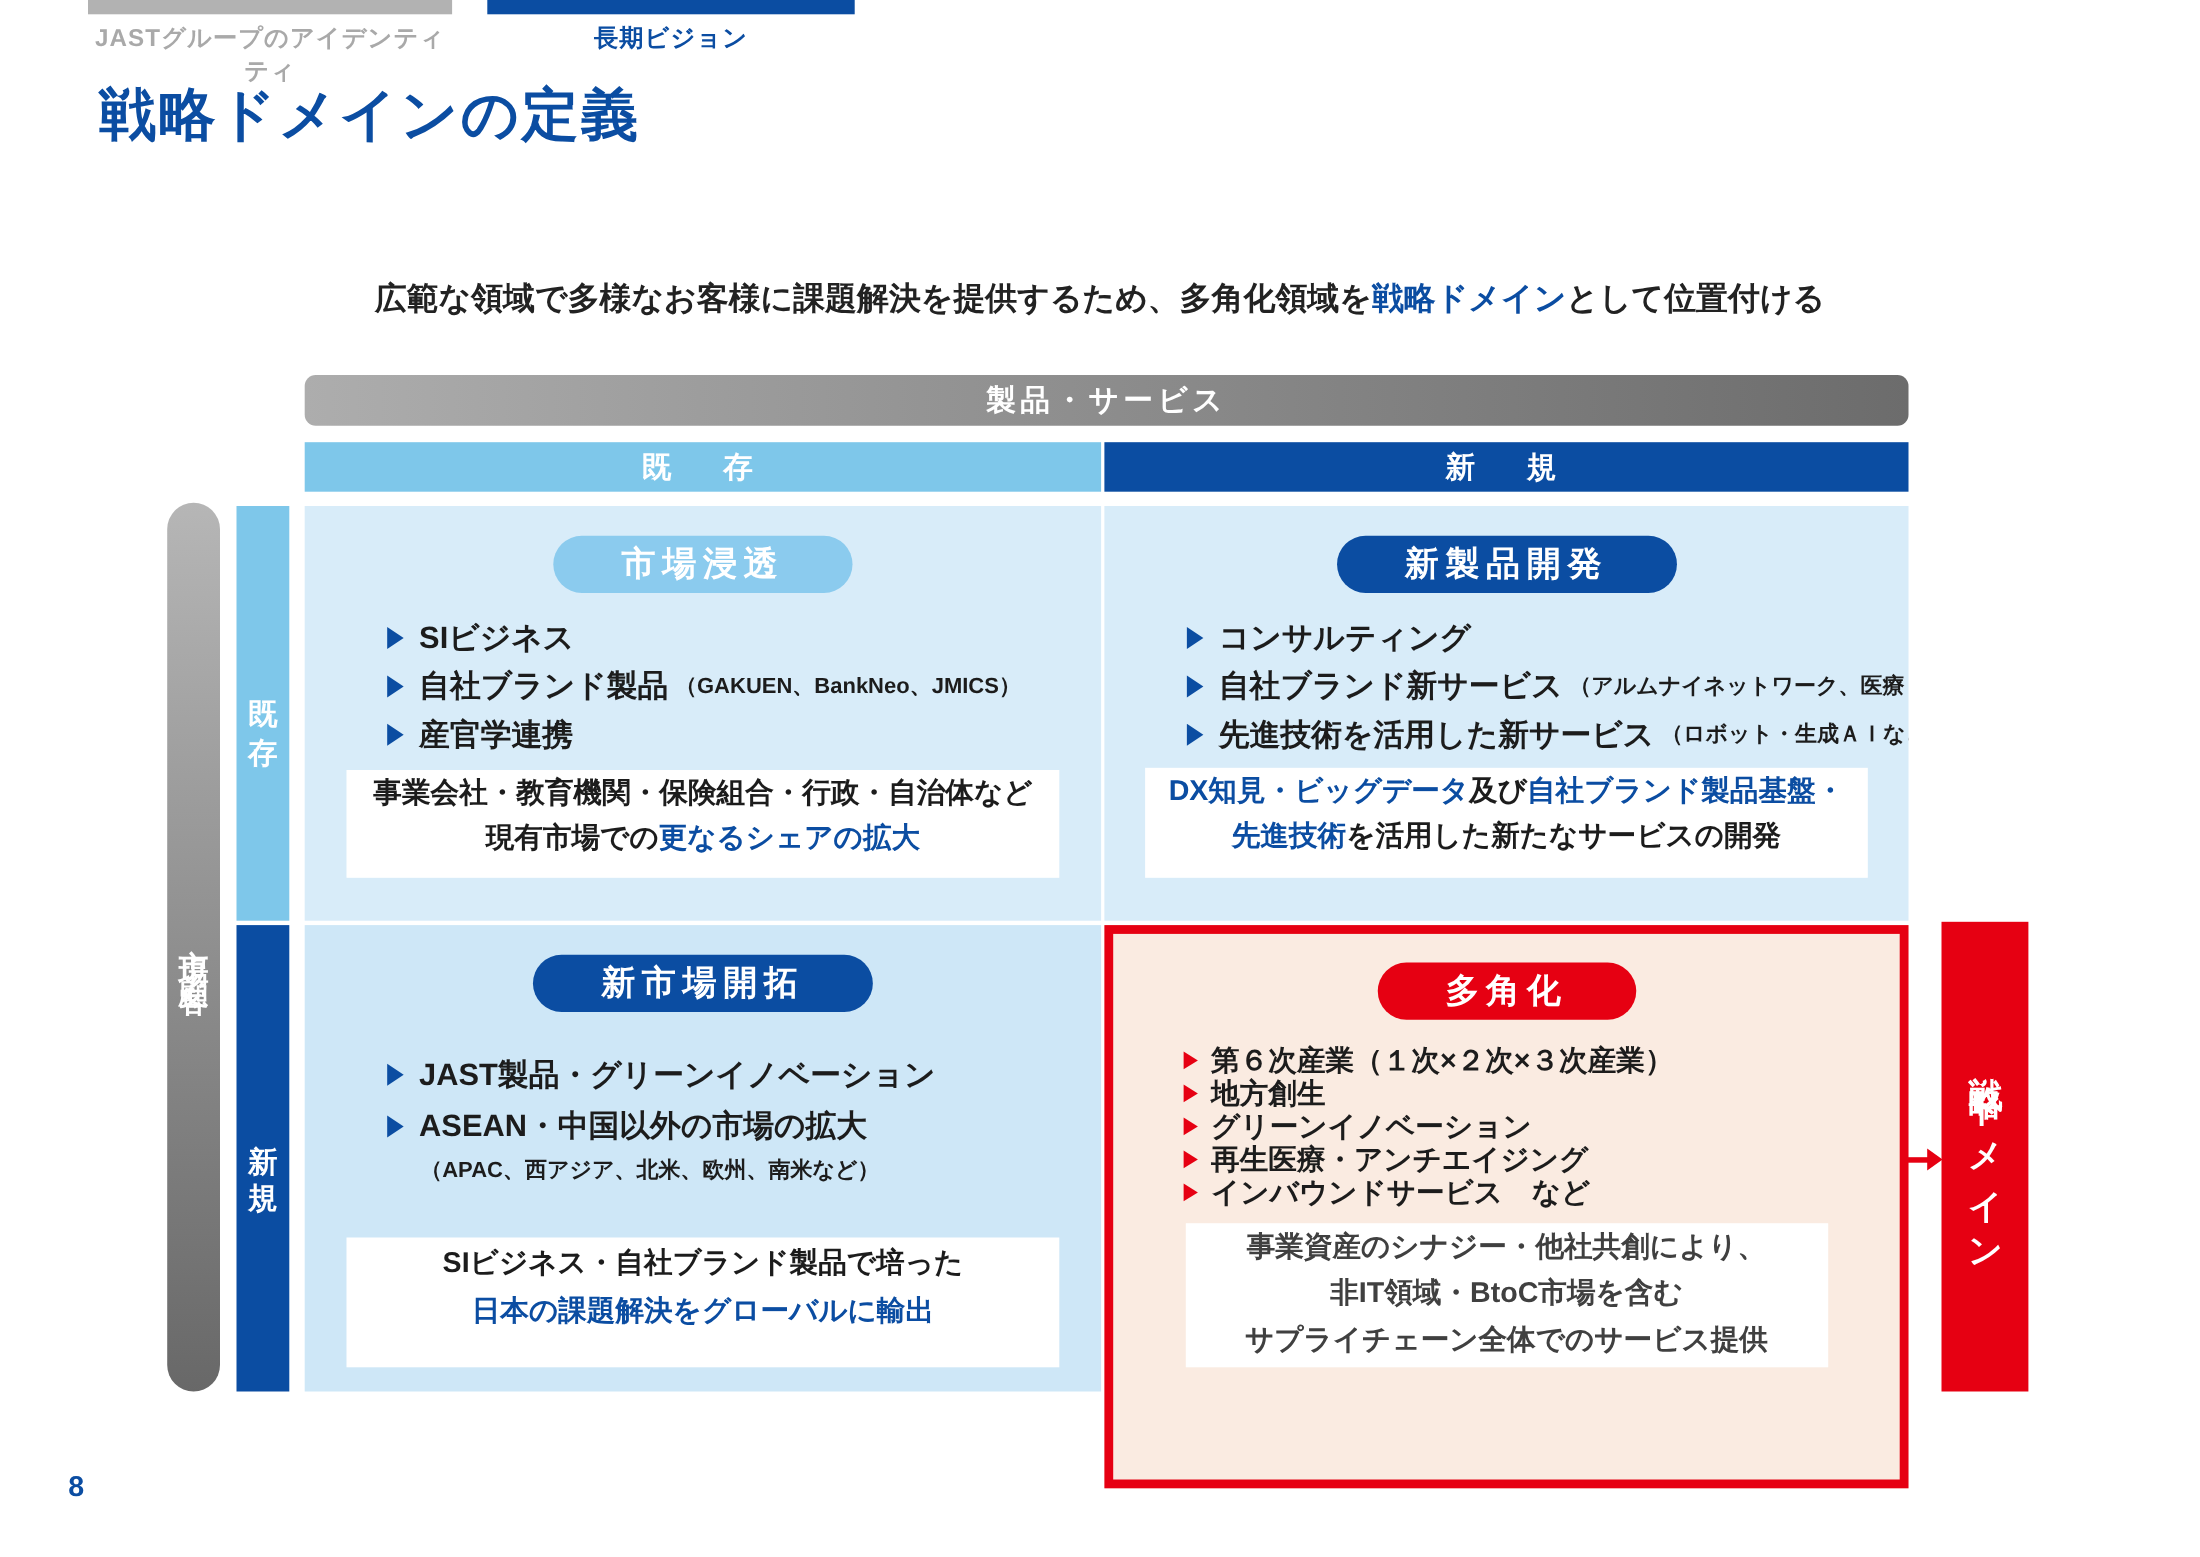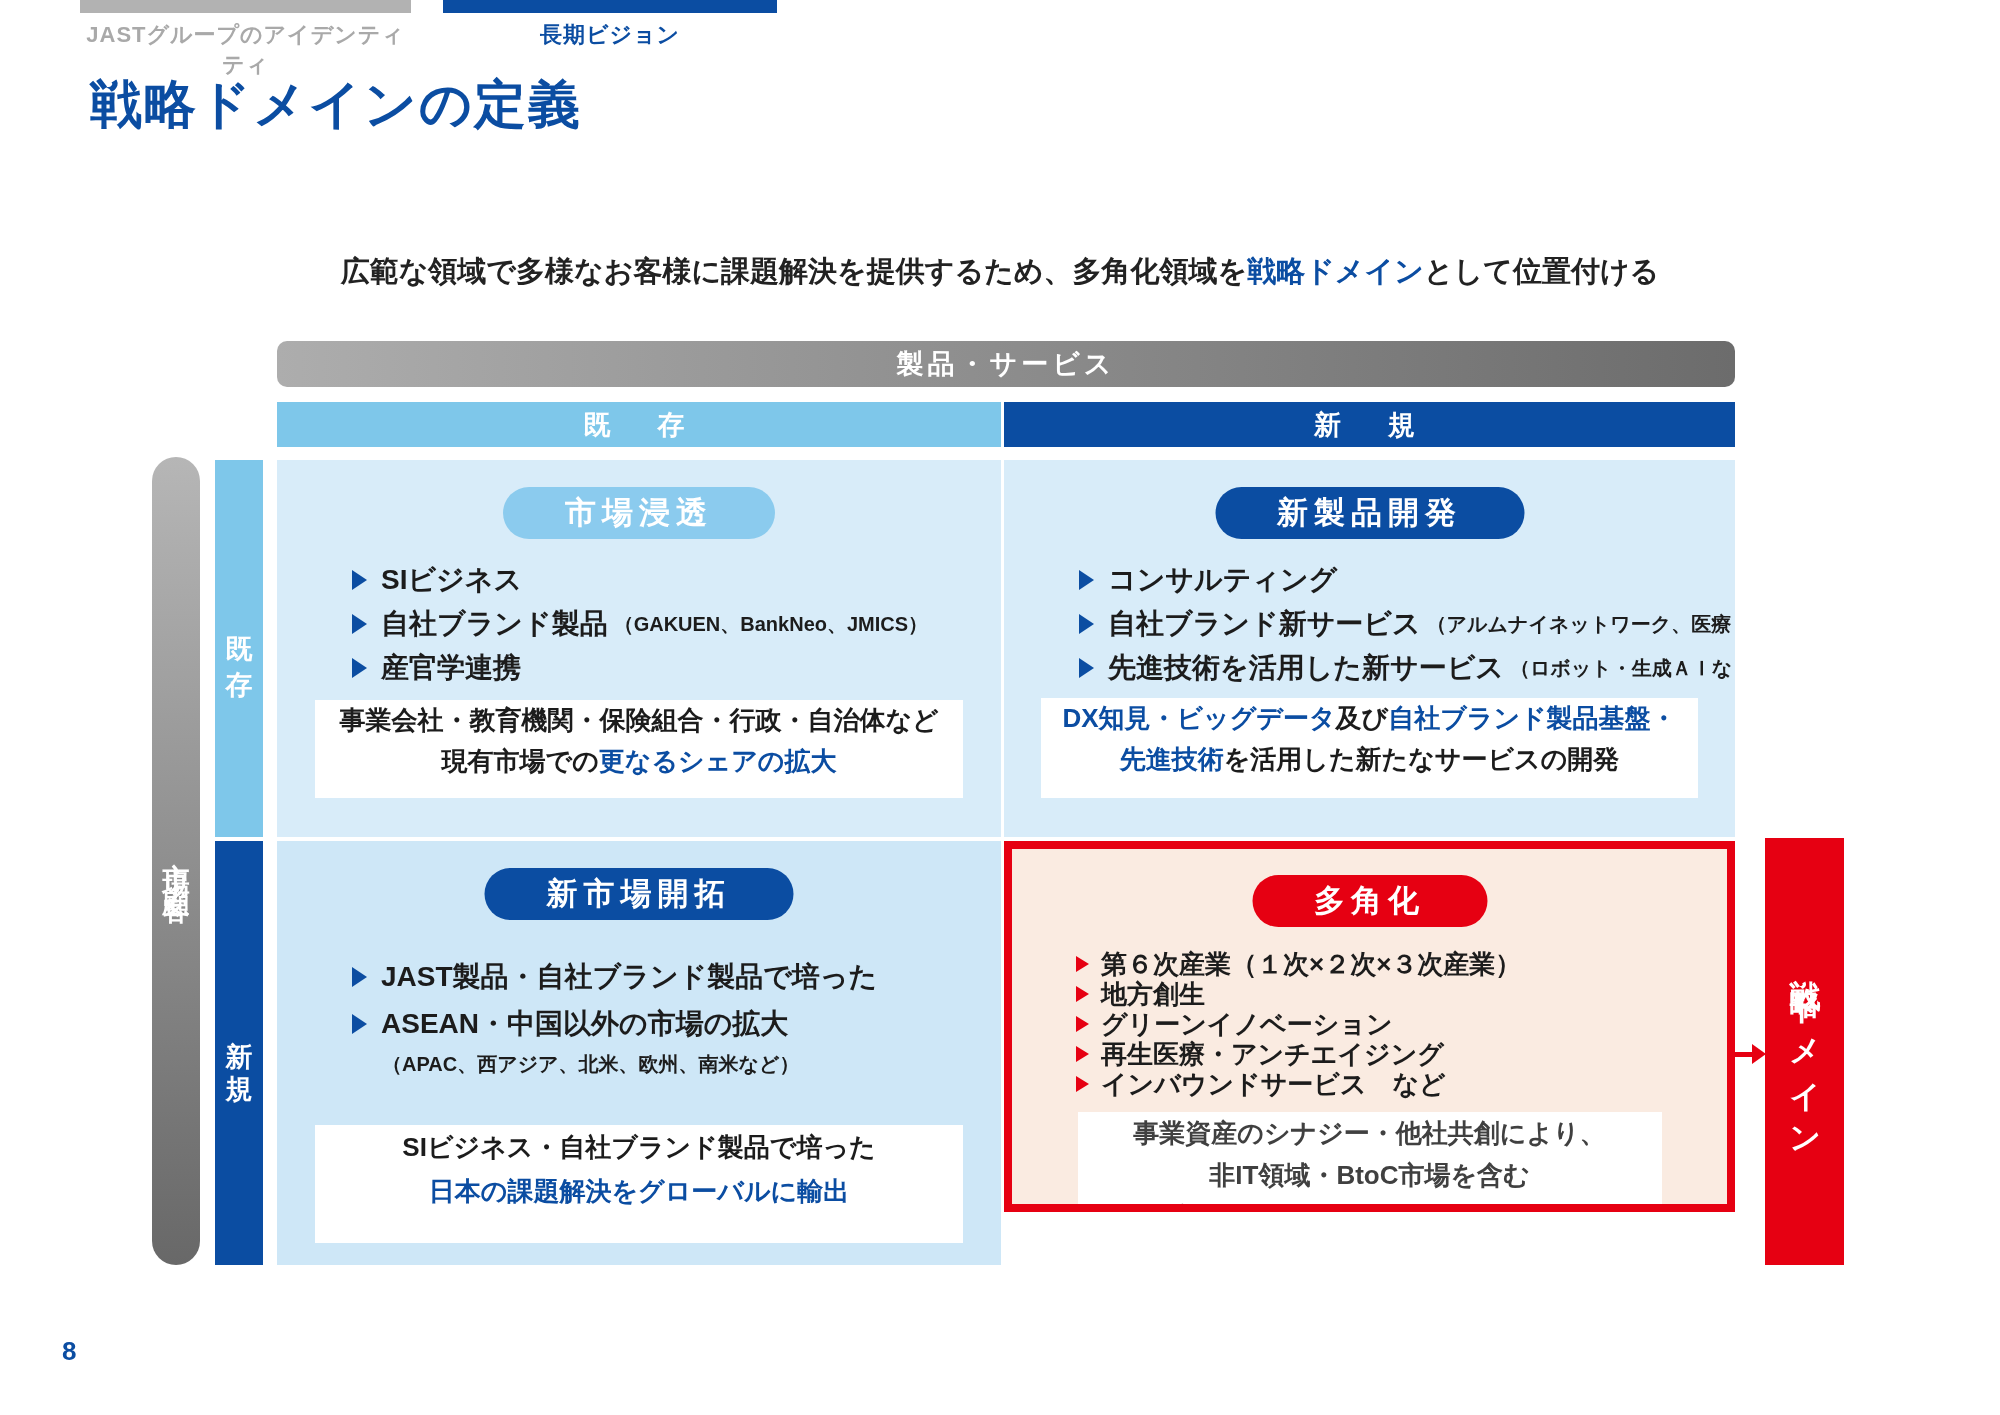--- a/index.html
+++ b/index.html
@@ -37,21 +37,21 @@
     writing-mode:vertical-rl; text-orientation:upright; letter-spacing:34px;
     display:flex; align-items:center; justify-content:center; }
   .row-existing { top:460px; height:377px; background:#7ec7ea; }
   .row-new { top:841px; height:424px; background:#0b4da2; }
 
   
   .quad { overflow:hidden; }
   .q1 { left:277px; top:460px; width:724px; height:377px; background:#d8ecf9; }
   .q2 { left:1004px; top:460px; width:731px; height:377px; background:#d8ecf9; }
   .q3 { left:277px; top:841px; width:724px; height:424px; background:#cee7f7; }
-  .q4 { left:1004px; top:841px; width:731px; height:371px; background:#faebe1; border:8px solid #e60012; }
+  .q4 { left:1004px; top:841px; width:731px; height:512px; background:#faebe1; border:8px solid #e60012; }
 
   .badge { position:absolute; left:50%; transform:translateX(-50%); height:52px; padding:0 62px;
     border-radius:28px; color:#fff; font-size:31px; font-weight:bold; letter-spacing:6px;
     display:flex; align-items:center; justify-content:center; white-space:nowrap; }
   .badge-lightblue { background:#8bcbee; }
   .badge-blue { background:#0b4da2; }
   .badge-red { background:#e60012; }
   .q1 .badge, .q2 .badge, .q3 .badge { top:27px; }
   .q4 .badge { top:26px; }
 
@@ -162,21 +162,21 @@
         <span class="hl">先進技術</span><span>を活用した新たなサービスの開発</span>
       </div>
     </div>
   </div>
 
   <div class="abs quad q3">
     <div class="badge badge-blue">新市場開拓</div>
     <div class="q-list">
       <div class="q-item">
         <span class="tri tri-blue"></span>
-        <span>JAST製品・自社ブランド製品で培った</span>
+        <span>JAST製品・グリーンイノベーション</span>
       </div>
       <div class="q-item">
         <span class="tri tri-blue"></span>
         <span>ASEAN・中国以外の市場の拡大</span>
       </div>
       <div class="note-line">（APAC、西アジア、北米、欧州、南米など）</div>
     </div>
     <div class="sum-box">
       <div>SIビジネス・自社ブランド製品で培った</div>
       <div class="hl">日本の課題解決をグローバルに輸出</div>

